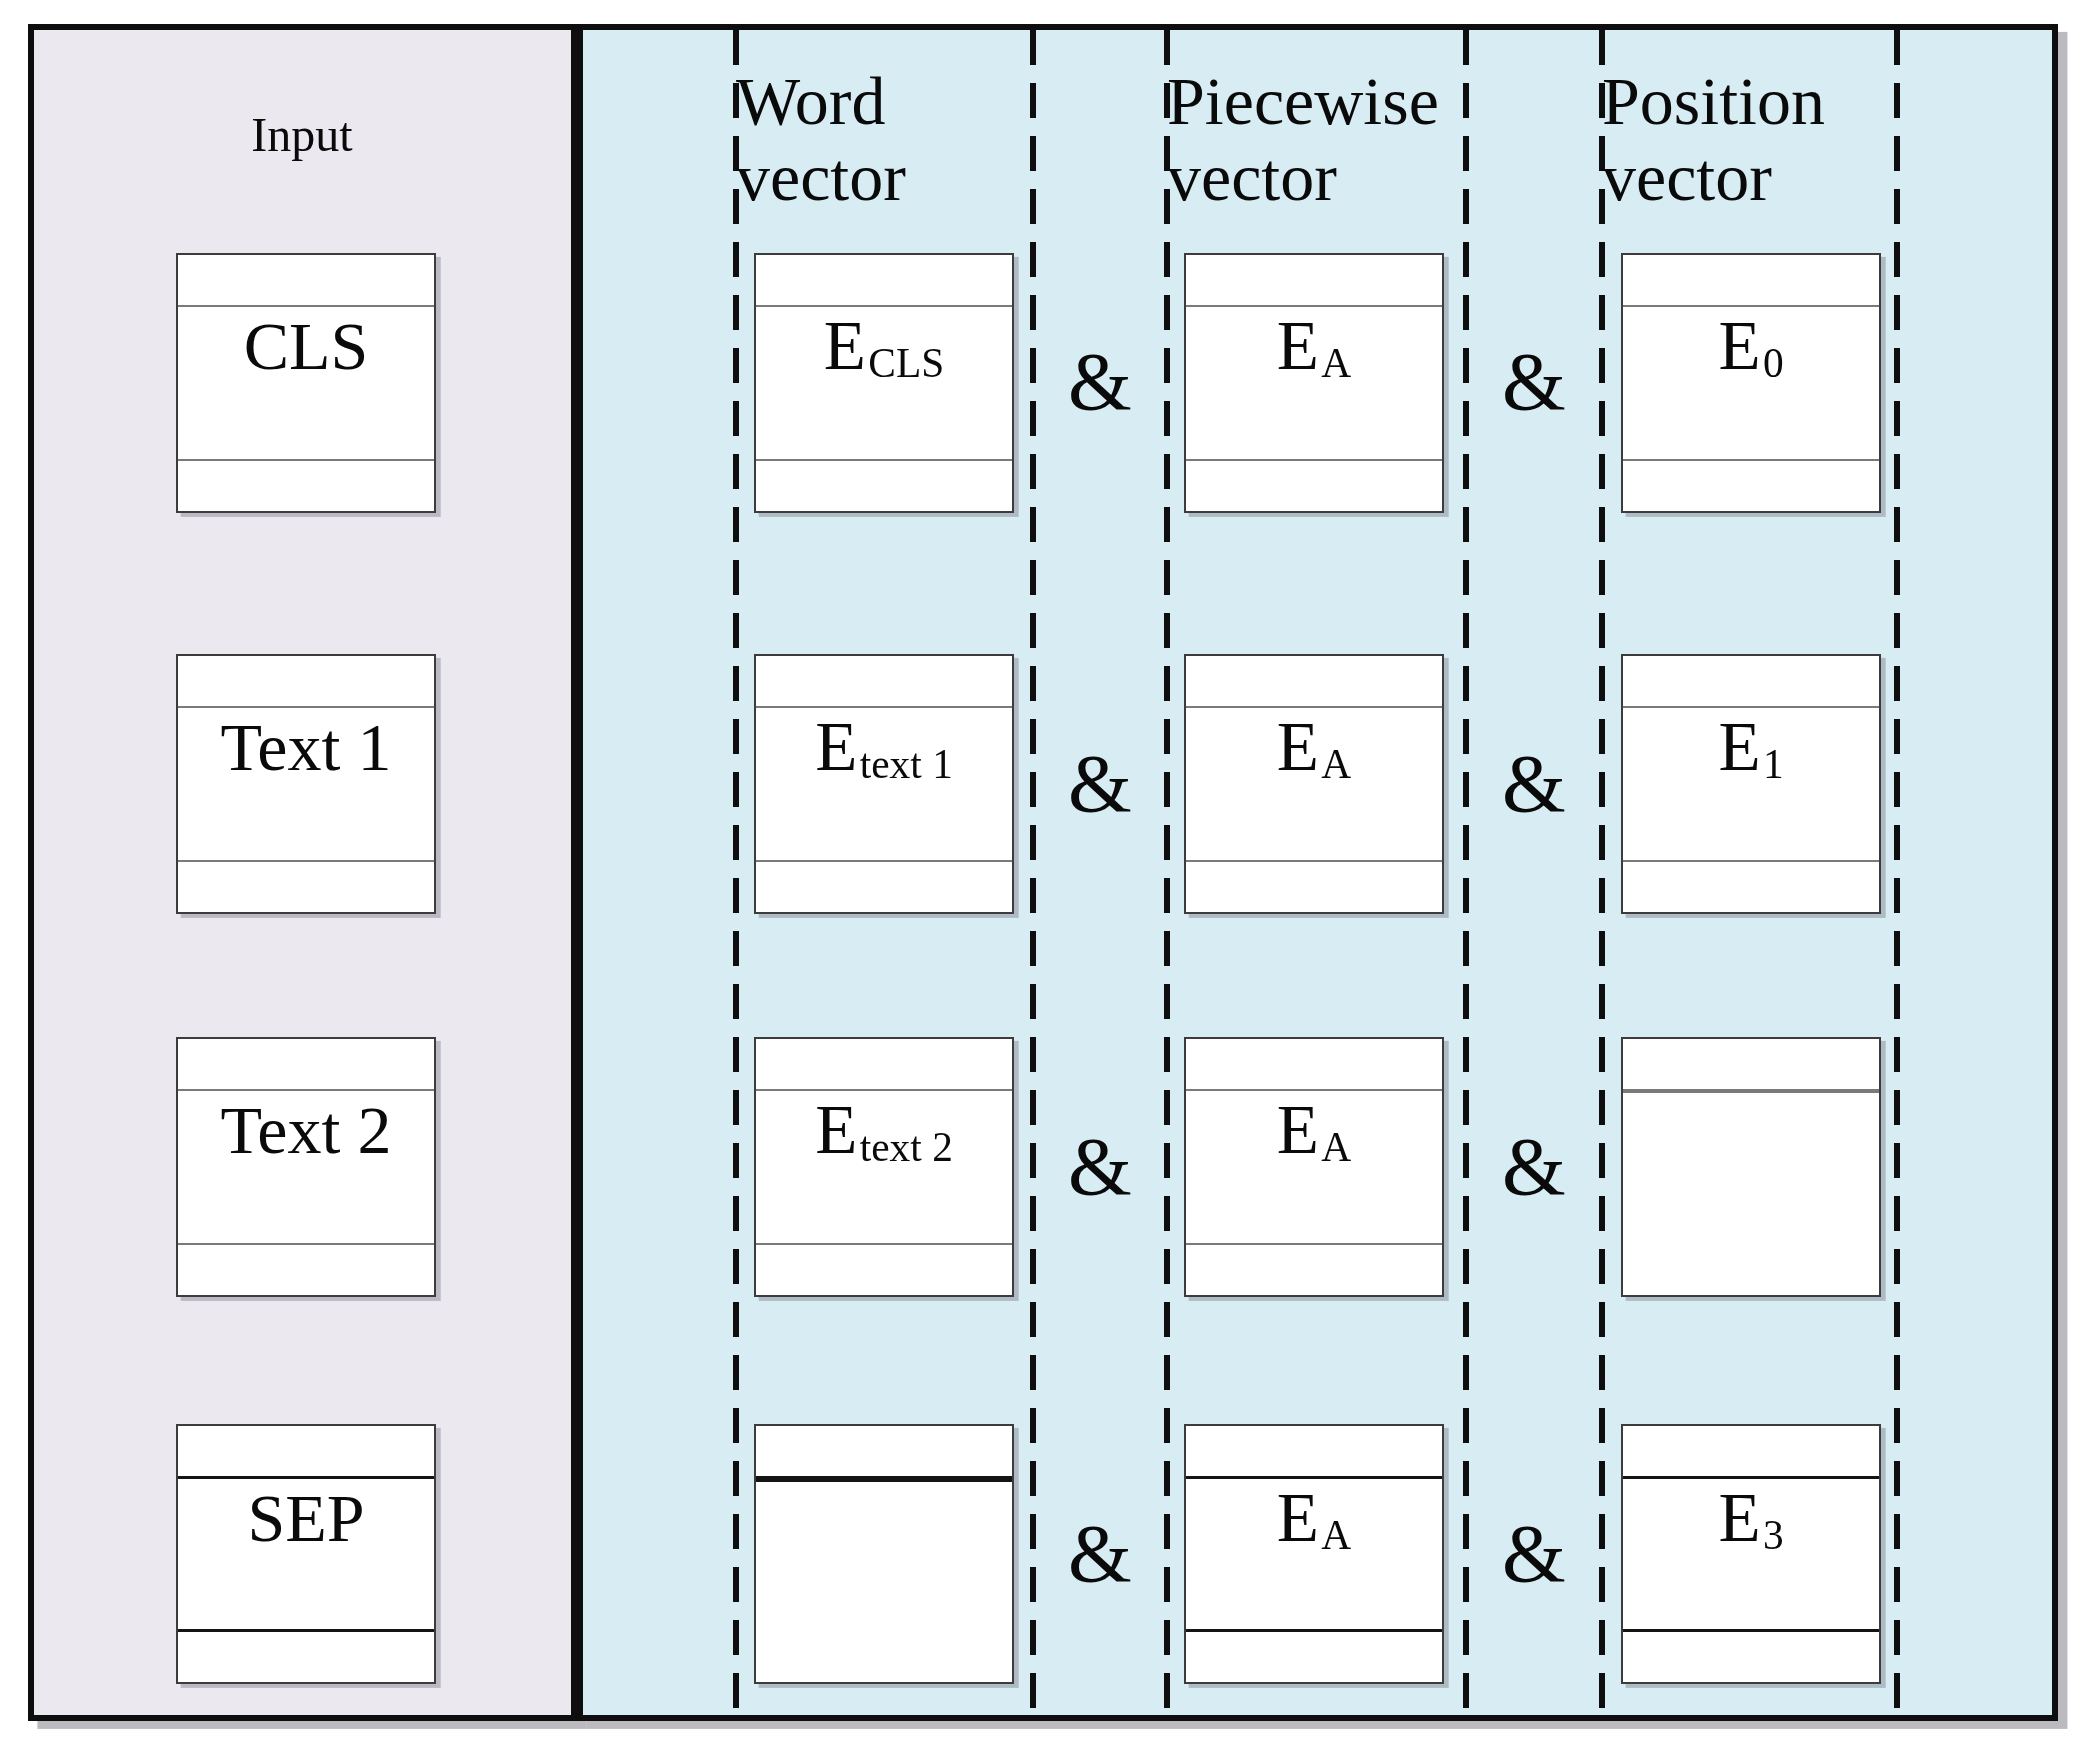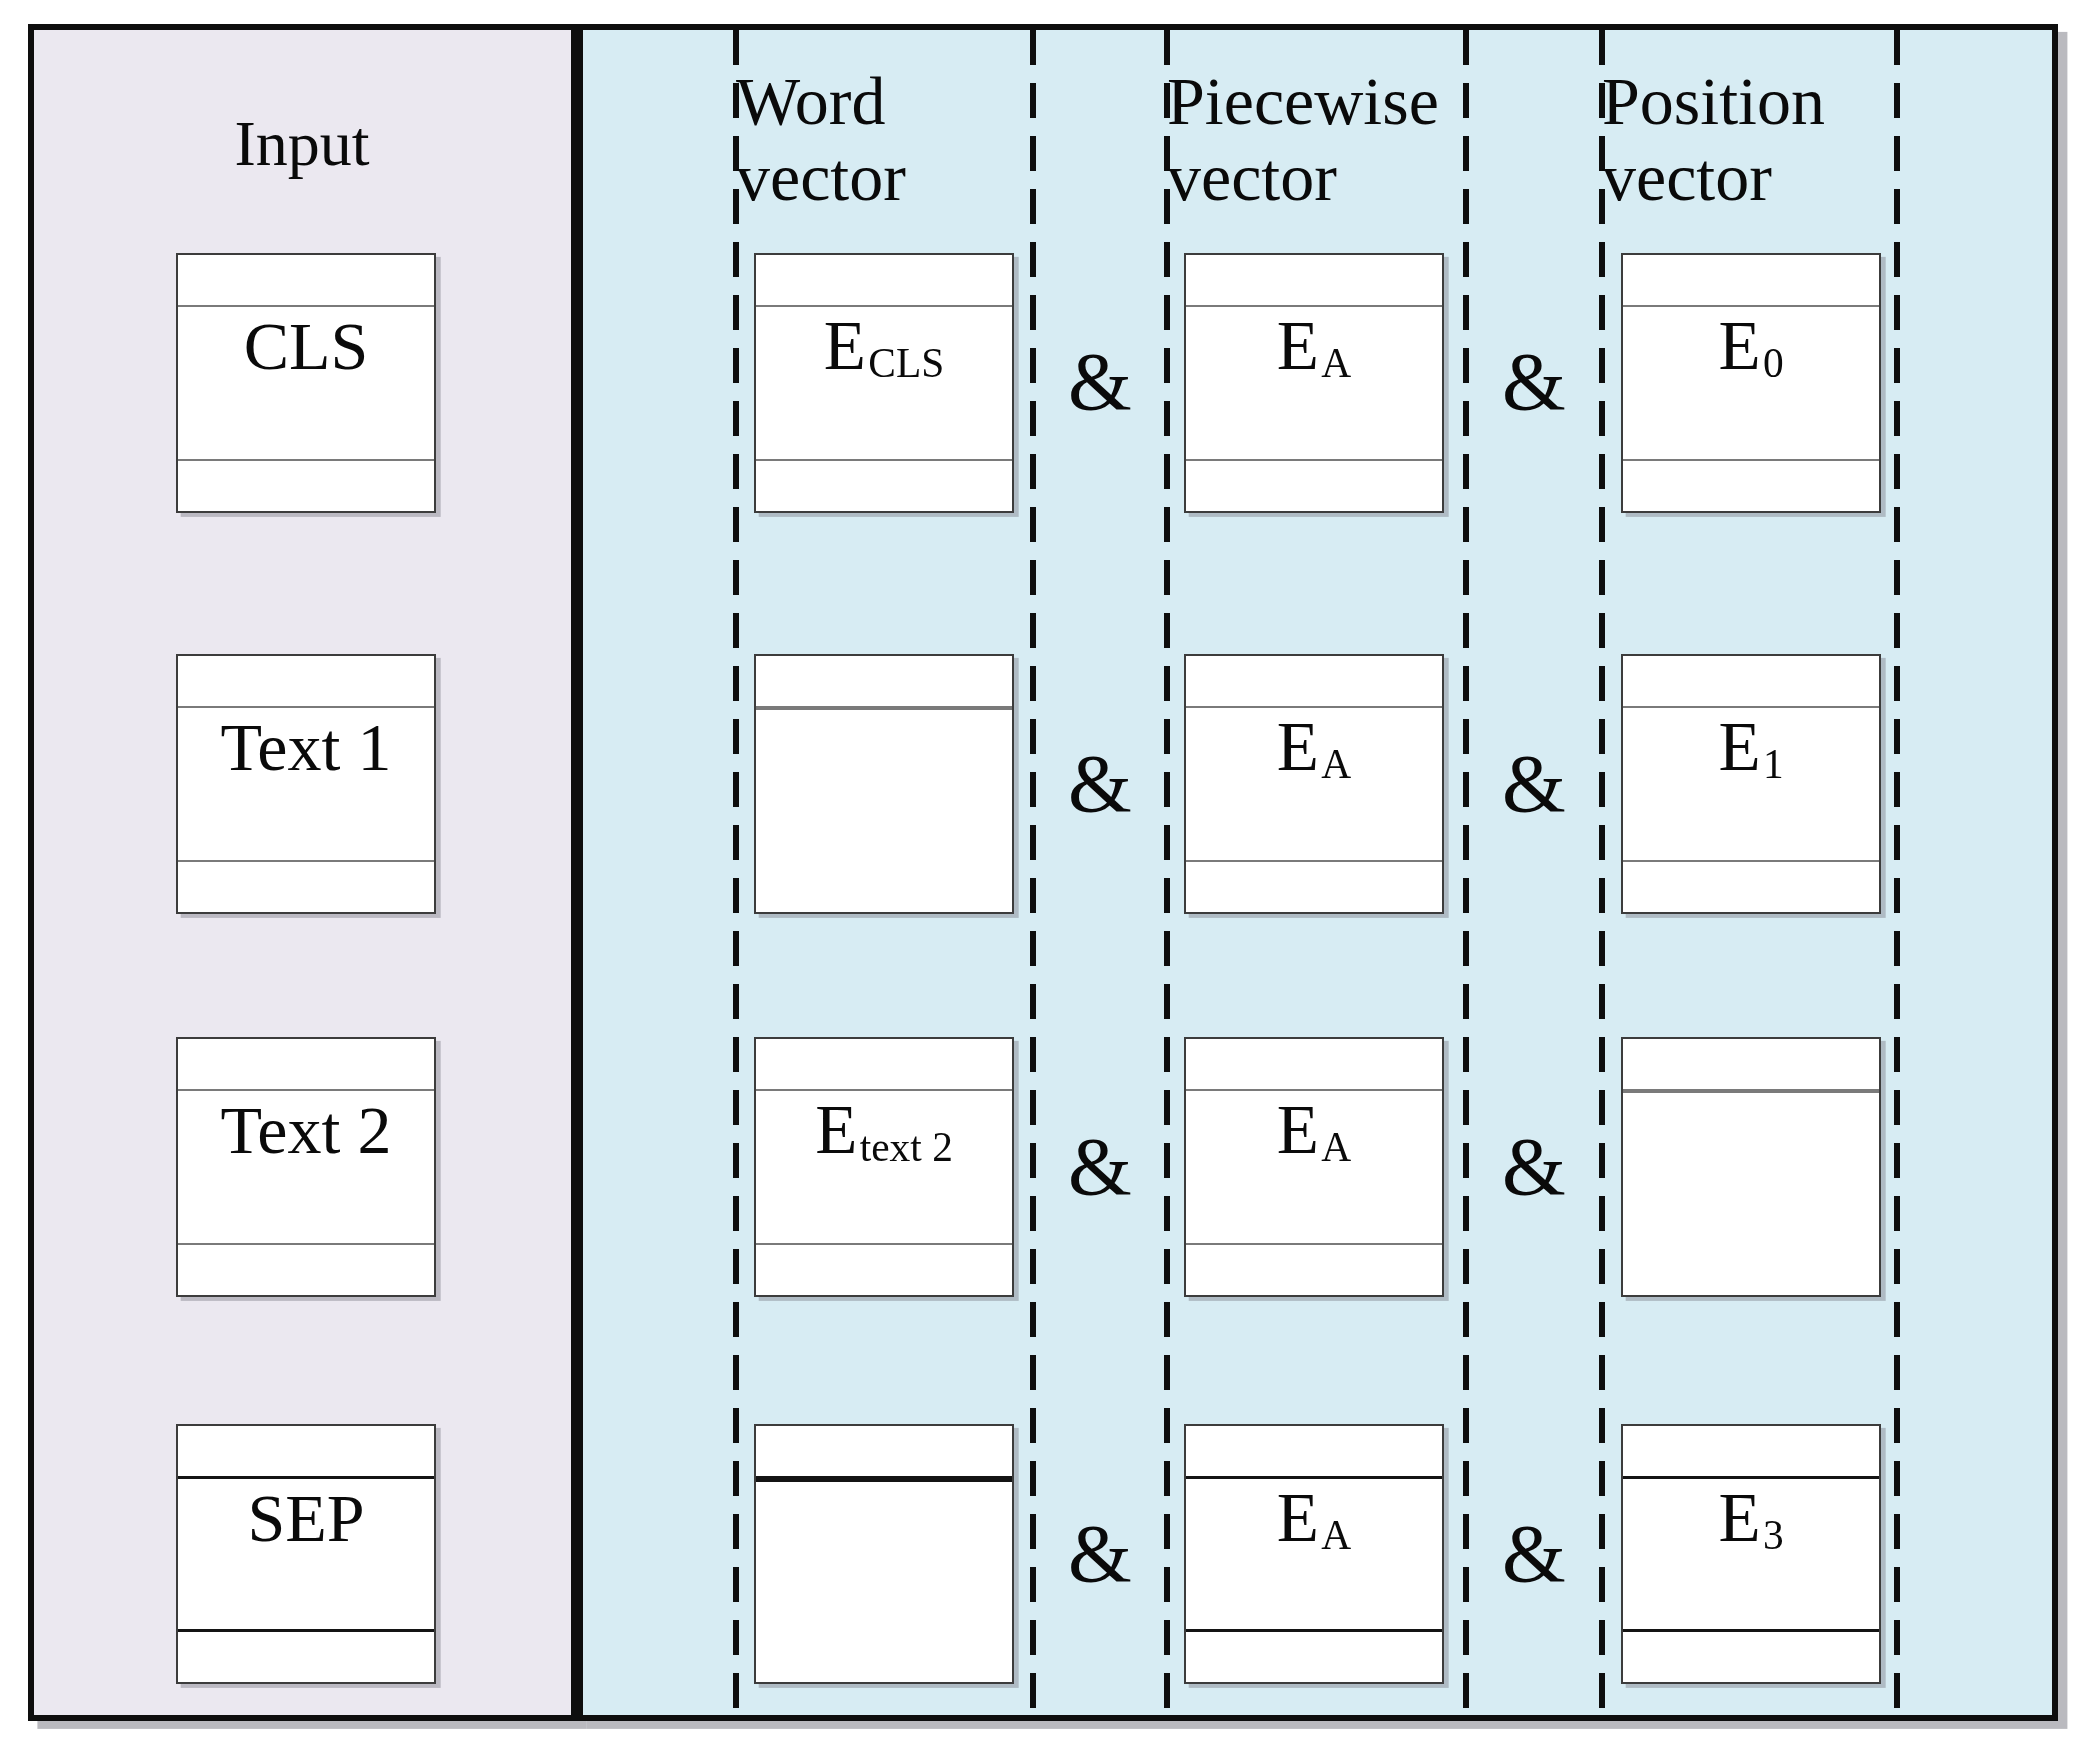--- a/index.html
+++ b/index.html
@@ -26,21 +26,21 @@
   #input-panel{left:27.5px;top:23.6px;width:549px;height:1697px;background:var(--input-panel-bg);}
   #embedding-panel{left:577px;top:23.6px;width:1481px;height:1697px;background:var(--embedding-panel-bg);}
 
   .dash{
     position:absolute;top:30px;height:1684px;width:6.3px;
     background:repeating-linear-gradient(to bottom,var(--line-color) 0 35px,transparent 35px 53px);
   }
 
   .title{
     position:absolute;left:27.5px;top:109px;width:549px;
-    text-align:center;font-size:64px;line-height:1.1;
+    text-align:center;font-size:48px;line-height:1.1;
   }
   .col-header{
     position:absolute;top:63px;text-align:left;
     font-size:68px;line-height:1.12;white-space:nowrap;
   }
   .col-header .hl{display:block;}
 
   .box{
     position:absolute;width:260px;height:260px;box-sizing:border-box;
     background:var(--box-bg);border:2.4px solid #3c3c3c;
@@ -124,20 +124,23 @@
 
 <div class="box" style="left:754px;top:253px">
   <div class="strip-top"></div>
   <div class="strip-mid">
     <span class="e-label"><span>E</span><span class="sub">CLS</span></span>
   </div>
   <div class="strip-bot"></div>
 </div>
 <div class="box" style="left:754px;top:654px">
   <div class="strip-top"></div>
+  <div class="strip-mid">
+    <span class="e-label"><span>E</span><span class="sub">text 1</span></span>
+  </div>
   <div class="strip-bot"></div>
 </div>
 <div class="box" style="left:754px;top:1037px">
   <div class="strip-top"></div>
   <div class="strip-mid">
     <span class="e-label"><span>E</span><span class="sub">text 2</span></span>
   </div>
   <div class="strip-bot"></div>
 </div>
 <div class="box heavy" style="left:754px;top:1424px">

